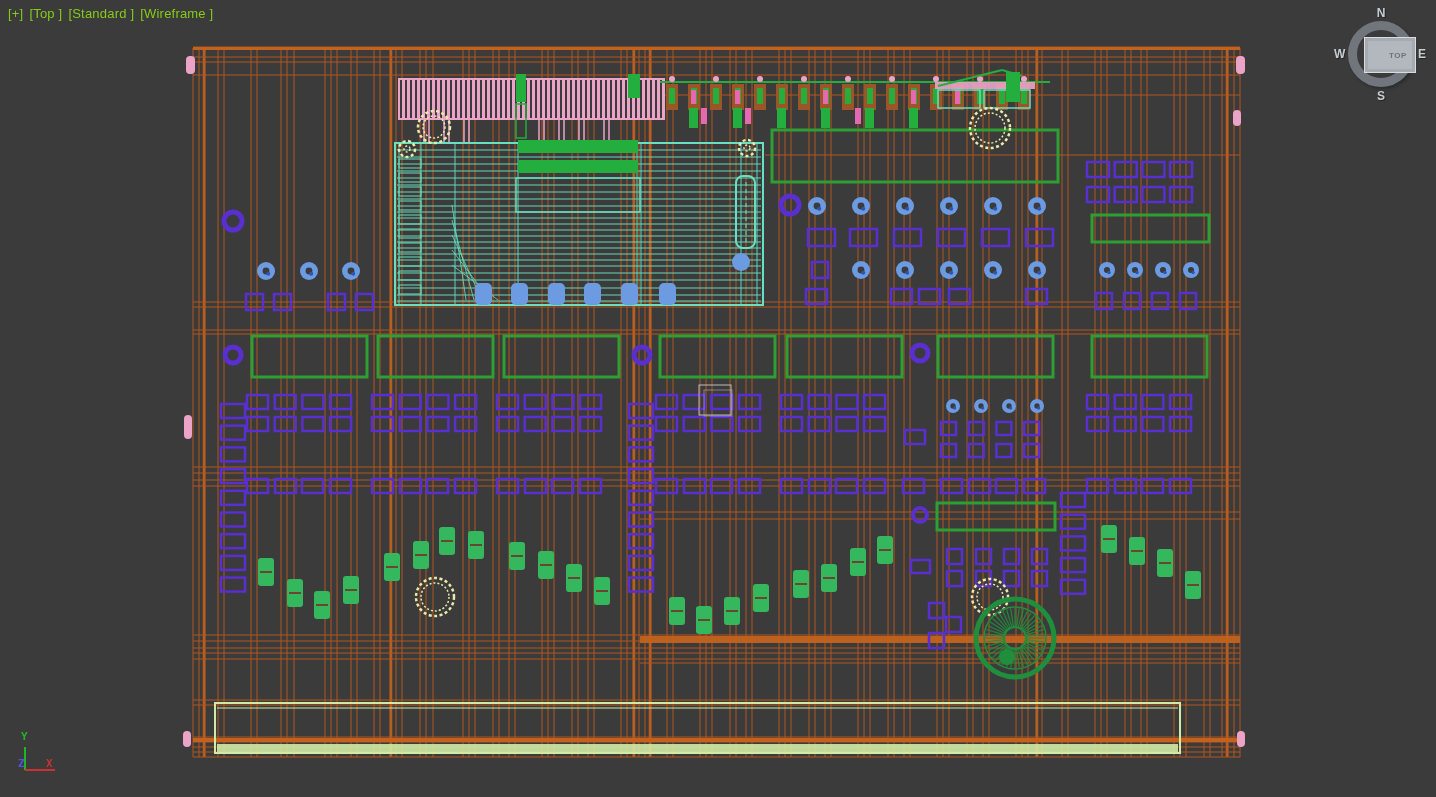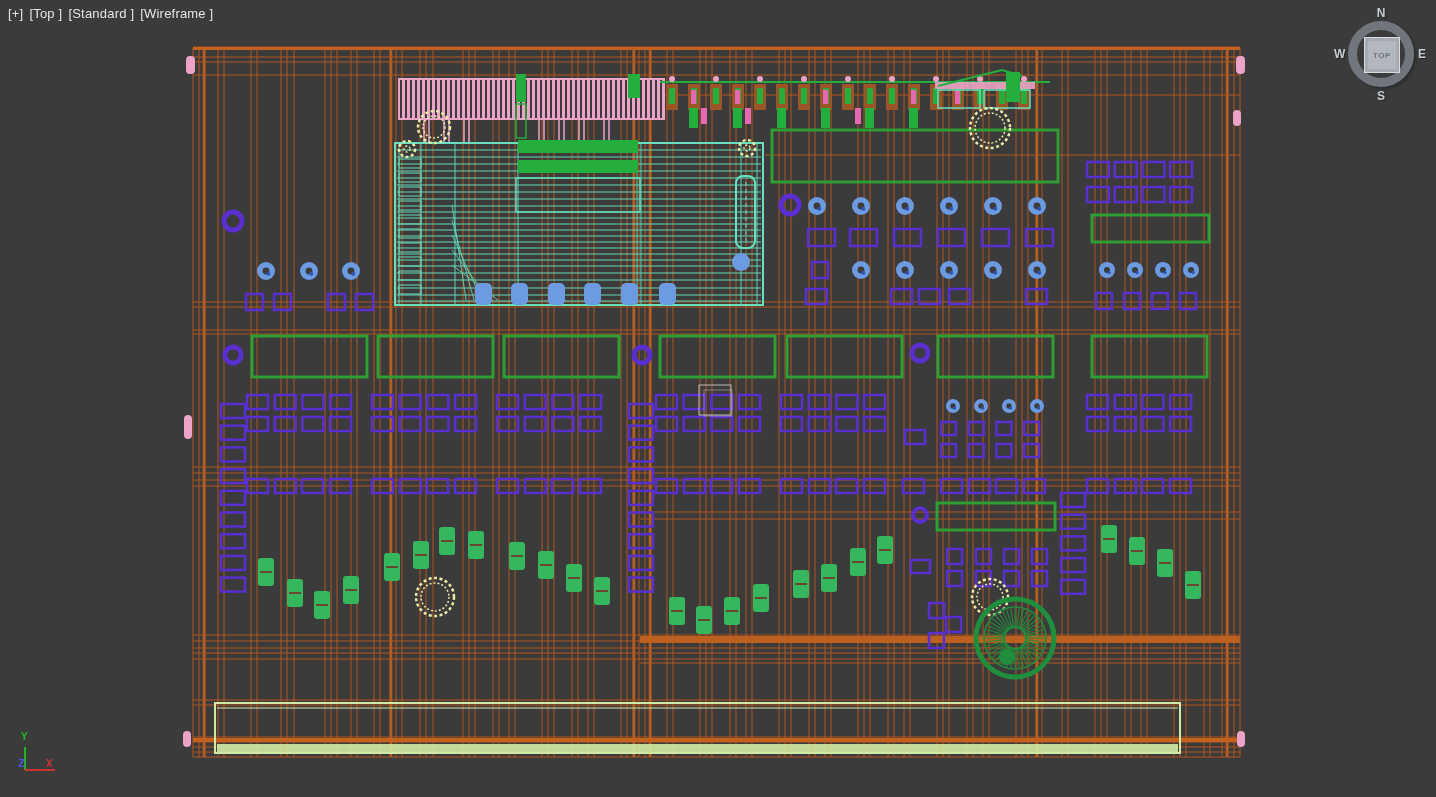--- a/index.html
+++ b/index.html
@@ -1,32 +1,32 @@
 <!DOCTYPE html>
 <html><head>
 <meta charset="utf-8">
 <style>
   html,body{margin:0;padding:0;background:#3b3b3b;}
   .stage{position:relative;width:1436px;height:797px;background:#3b3b3b;overflow:hidden;
          font-family:"Liberation Sans", sans-serif;}
   svg#scene{position:absolute;left:0;top:0;}
-  .vp-label{position:absolute;left:8px;top:6px;font-size:13px;color:#e5e5e5;letter-spacing:.2px;}
+  .vp-label{position:absolute;left:8px;top:6px;font-size:13px;color:#84cc16;letter-spacing:.2px;}
   .vp-label span{margin-right:6px;cursor:default;}
   .viewcube{position:absolute;left:1333px;top:7px;width:96px;height:96px;}
   .viewcube div{position:absolute;}
   .vc-ring{left:15px;top:14px;width:48px;height:48px;border:9px solid rgba(126,134,141,.8);
            border-radius:50%;box-shadow:2px 2px 3px rgba(28,31,34,.55);}
   .vc-letter{font-size:12px;font-weight:bold;color:#c6ccd1;text-shadow:1px 1px 1px rgba(0,0,0,.4);}
   .vc-n{left:0;right:0;top:-1px;text-align:center;}
   .vc-s{left:0;right:0;top:82px;text-align:center;}
   .vc-e{right:3px;top:40px;}
   .vc-w{left:1px;top:40px;}
   .vc-face{left:31px;top:30px;width:34px;height:34px;background:#b2b8bd;border:1px solid #d8dce0;
            color:#6d747a;font-size:8px;font-weight:bold;display:flex;align-items:center;
-           justify-content:center;letter-spacing:.5px;box-shadow:inset 0 0 0 3px rgba(164,170,175,.9);}
+           justify-content:center;letter-spacing:.5px;box-shadow:inset 0 0 0 3px rgba(164,170,175,.9);padding-left:16px;}
   .ax{position:absolute;font-size:11px;font-weight:bold;font-family:"DejaVu Sans Mono",monospace;}
   .ax-y{left:21px;top:730px;color:#22b522;}
   .ax-x{left:46px;top:757px;color:#cc3232;}
   .ax-z{left:18px;top:757px;color:#5252e8;}
 </style>
 </head>
 <body>
 
 <div class="stage">
   <svg id="scene" width="1436" height="797">

